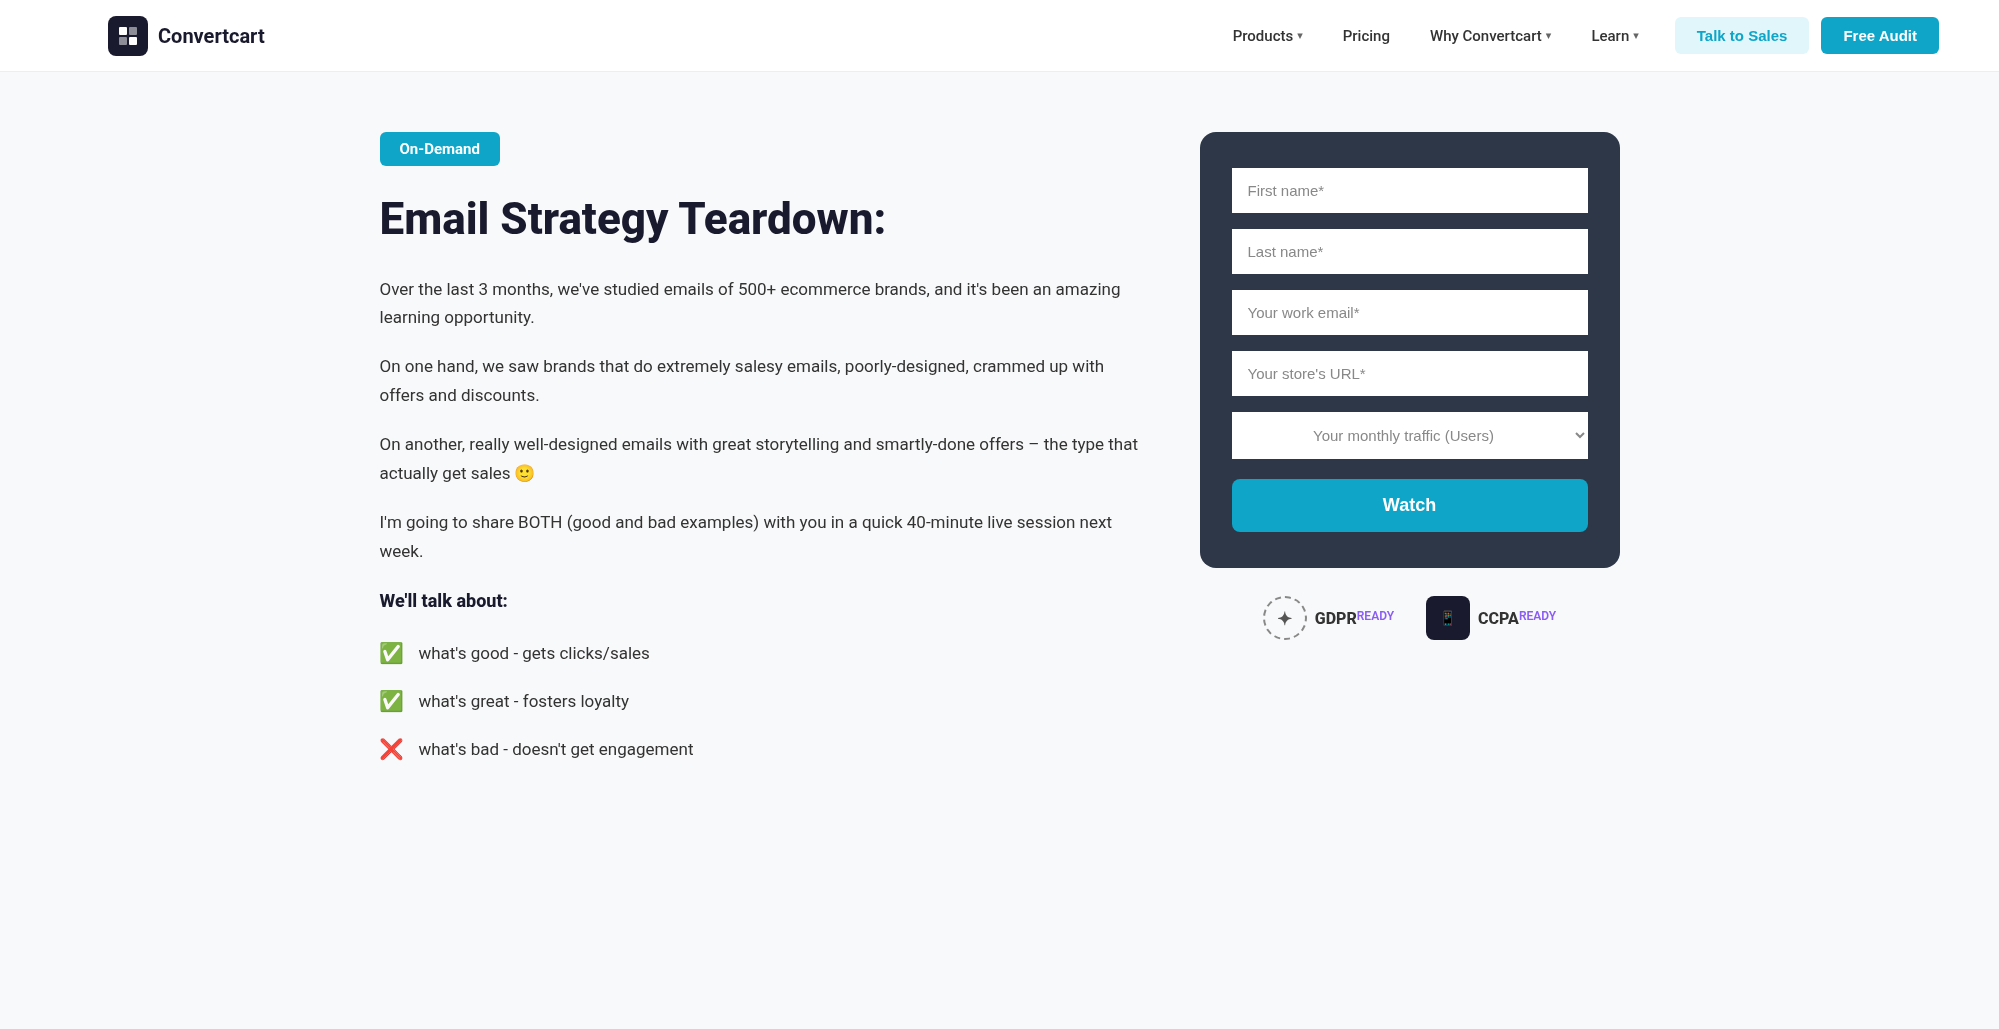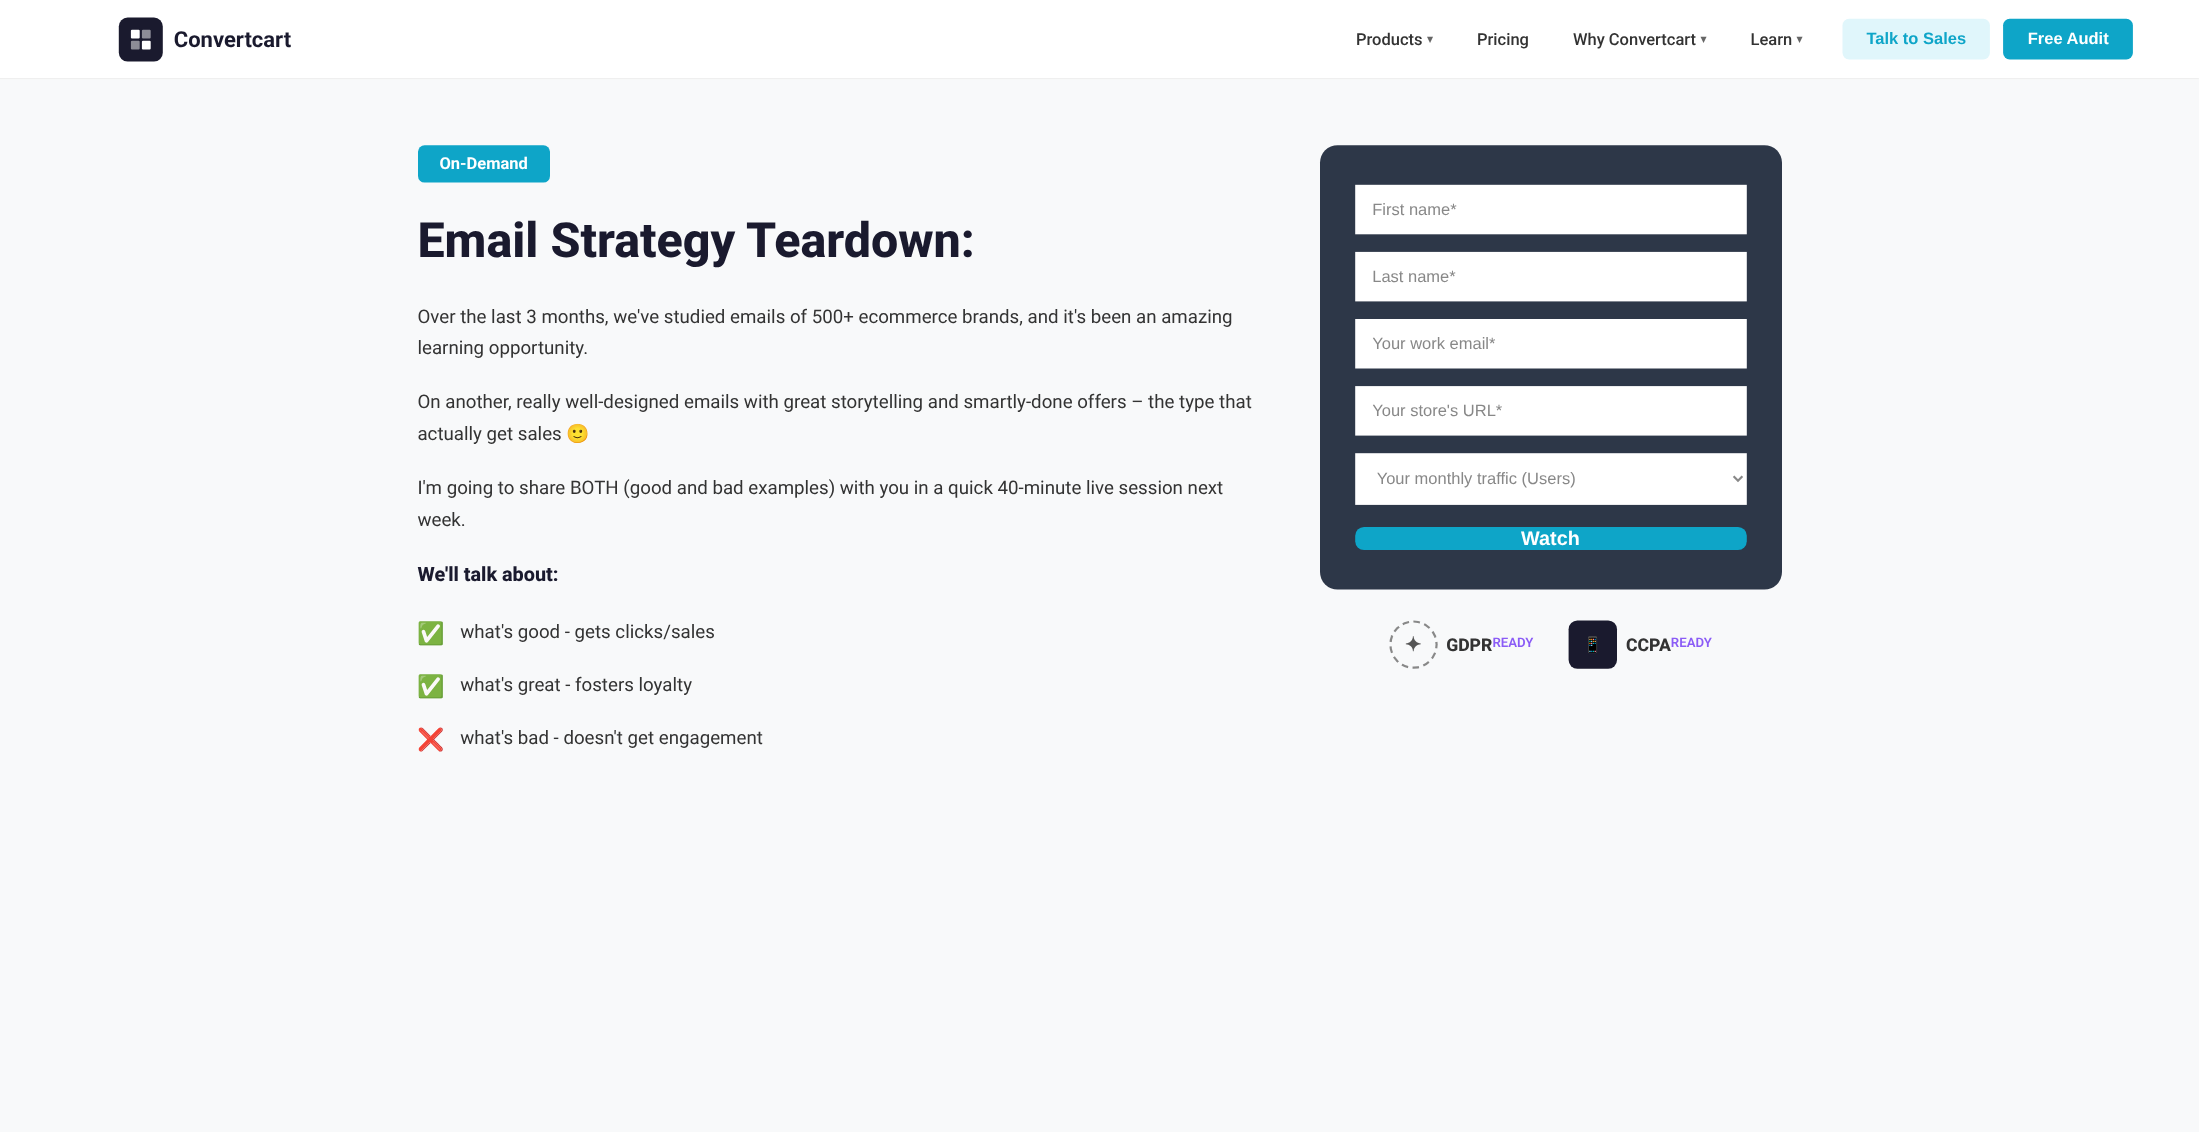--- a/index.html
+++ b/index.html
@@ -165,27 +165,28 @@
       padding: 14px 16px;
       border-radius: 0;
       border: none;
       background: #fff;
       font-size: 15px;
       color: #333;
       margin-bottom: 16px;
       outline: none;
     }
     .form-card input::placeholder { color: #888; }
-    .form-card select { color: #888; appearance: auto; cursor: pointer; }
+    .form-card select { color: #888; appearance: auto; cursor: pointer; text-align: center; }
     .form-card select option { color: #333; }
     .btn-watch {
       width: 100%;
       background: #0ea5c8;
       color: #fff;
       border: none;
+      padding: 16px;
       border-radius: 8px;
       font-size: 18px;
       font-weight: 700;
       cursor: pointer;
       margin-top: 4px;
     }
 
     
     .compliance-badges {
       display: flex;
@@ -276,20 +277,21 @@
 
   <div class="left-content">
     <div class="badge">On-Demand</div>
 
     <h1 class="main-title">
       <span>Email Strategy Teardown:</span><br>
     </h1>
 
     <div class="main-body">
       <p>Over the last 3 months, we've studied emails of 500+ ecommerce brands, and it's been an amazing learning opportunity.</p>
+      <p>On one hand, we saw brands that do extremely salesy emails, poorly-designed, crammed up with offers and discounts.</p>
       <p>On another, really well-designed emails with great storytelling and smartly-done offers – the type that actually get sales 🙂</p>
       <p>I'm going to share BOTH (good and bad examples) with you in a quick 40-minute live session next week.</p>
 
       <p class="talk-about-heading">We'll talk about:</p>
 
       <ul class="checklist">
         <li>
           <span class="icon-check">✅</span>
           <span>what's good - gets clicks/sales</span>
         </li>

